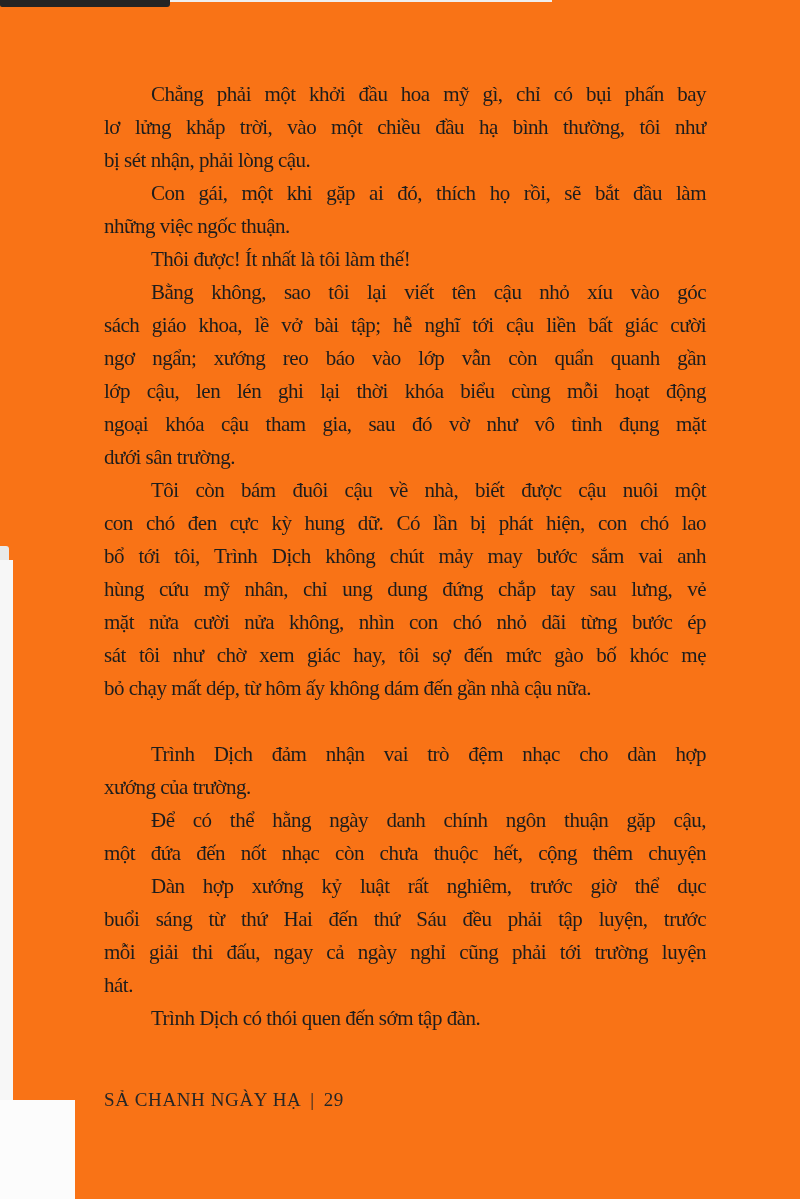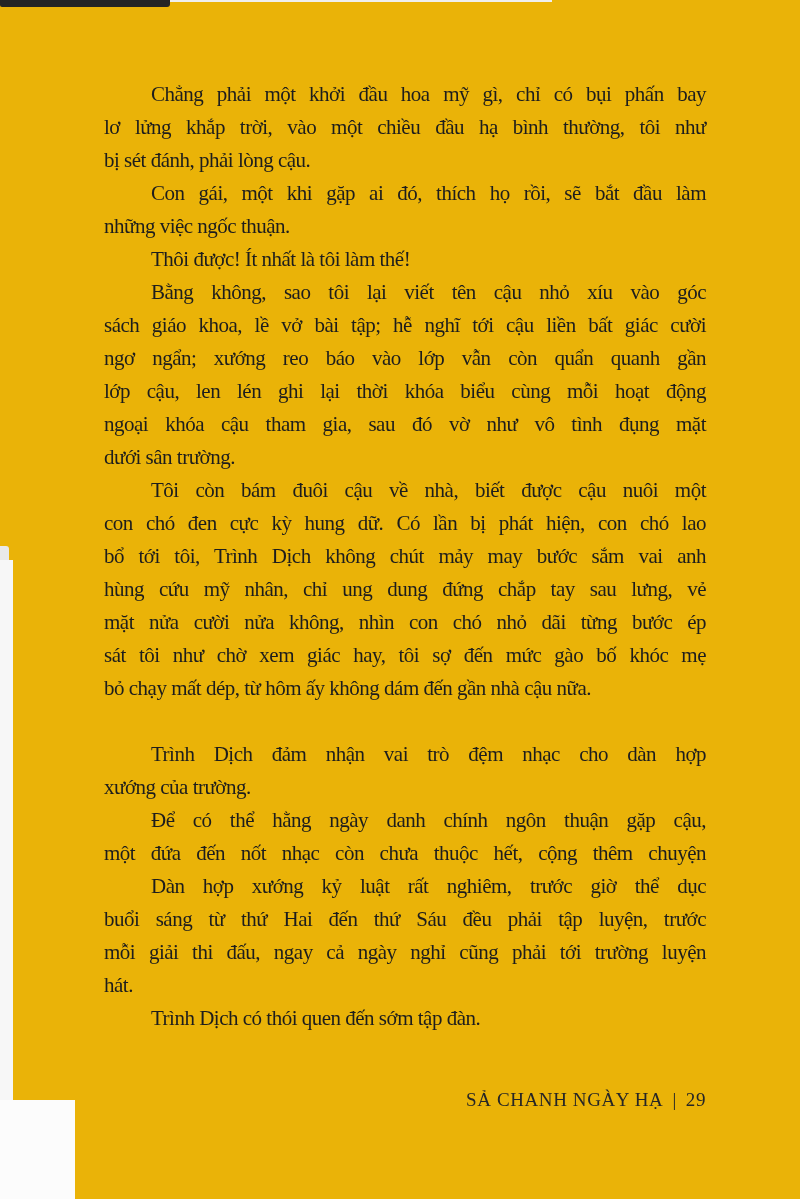--- a/index.html
+++ b/index.html
@@ -11,21 +11,21 @@
     width: 800px;
     height: 1199px;
     position: relative;
     overflow: hidden;
     font-family: "Liberation Serif", "DejaVu Serif", serif;
     color: #1d1d1d;
   }
   .page {
     position: absolute;
     inset: 0;
-    background: #eab308;
+    background: #f97316;
   }
   
   .artifact-top-bar {
     position: absolute;
     top: 0; left: 0;
     width: 170px; height: 7px;
     background: #242424;
     border-radius: 0 0 3px 2px;
   }
   .artifact-top-line {
@@ -76,21 +76,21 @@
   }
   .para-break {
     height: 33px;
   }
   
   .footer {
     position: absolute;
     left: 104px;
     top: 1088px;
     width: 602px;
-    text-align: right;
+    text-align: left;
     font-size: 19px;
     line-height: 24px;
     letter-spacing: 0.6px;
     color: #262626;
     white-space: nowrap;
   }
   .footer .sep {
     margin: 0 9px;
   }
 </style>
@@ -101,21 +101,21 @@
 
   <div class="artifact-top-bar"></div>
   <div class="artifact-top-line"></div>
   <div class="artifact-left-strip"></div>
   <div class="artifact-left-faint"></div>
   <div class="artifact-bottom-shade"></div>
 
   <div class="text-block">
       <div class="line indent">Chẳng phải một khởi đầu hoa mỹ gì, chỉ có bụi phấn bay</div>
       <div class="line">lơ lửng khắp trời, vào một chiều đầu hạ bình thường, tôi như</div>
-      <div class="line lastline">bị sét đánh, phải lòng cậu.</div>
+      <div class="line lastline">bị sét nhận, phải lòng cậu.</div>
       <div class="line indent">Con gái, một khi gặp ai đó, thích họ rồi, sẽ bắt đầu làm</div>
       <div class="line lastline">những việc ngốc thuận.</div>
       <div class="line indent lastline">Thôi được! Ít nhất là tôi làm thế!</div>
       <div class="line indent">Bằng không, sao tôi lại viết tên cậu nhỏ xíu vào góc</div>
       <div class="line">sách giáo khoa, lề vở bài tập; hễ nghĩ tới cậu liền bất giác cười</div>
       <div class="line">ngơ ngẩn; xướng reo báo vào lớp vẫn còn quẩn quanh gần</div>
       <div class="line">lớp cậu, len lén ghi lại thời khóa biểu cùng mỗi hoạt động</div>
       <div class="line">ngoại khóa cậu tham gia, sau đó vờ như vô tình đụng mặt</div>
       <div class="line lastline">dưới sân trường.</div>
       <div class="line indent">Tôi còn bám đuôi cậu về nhà, biết được cậu nuôi một</div>

